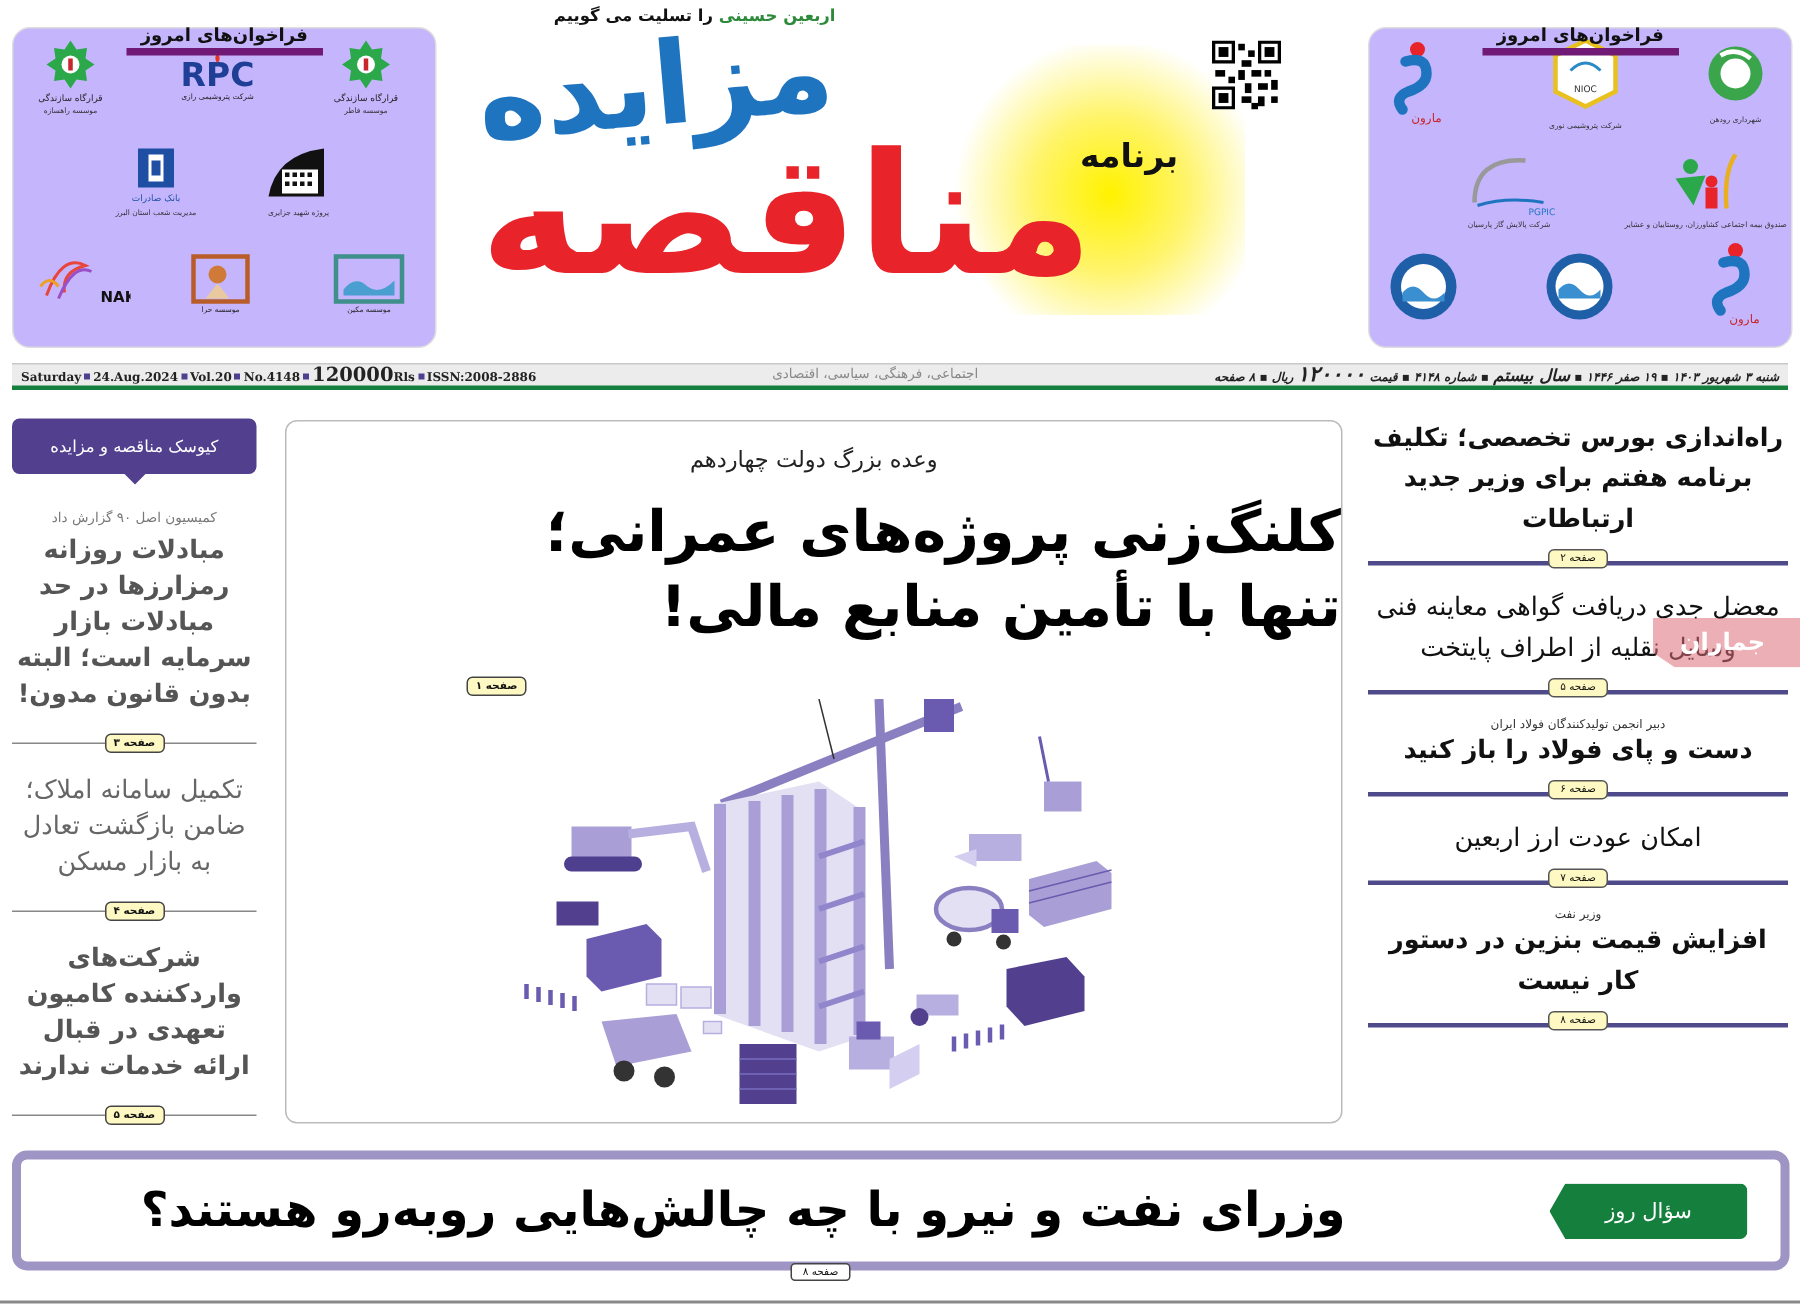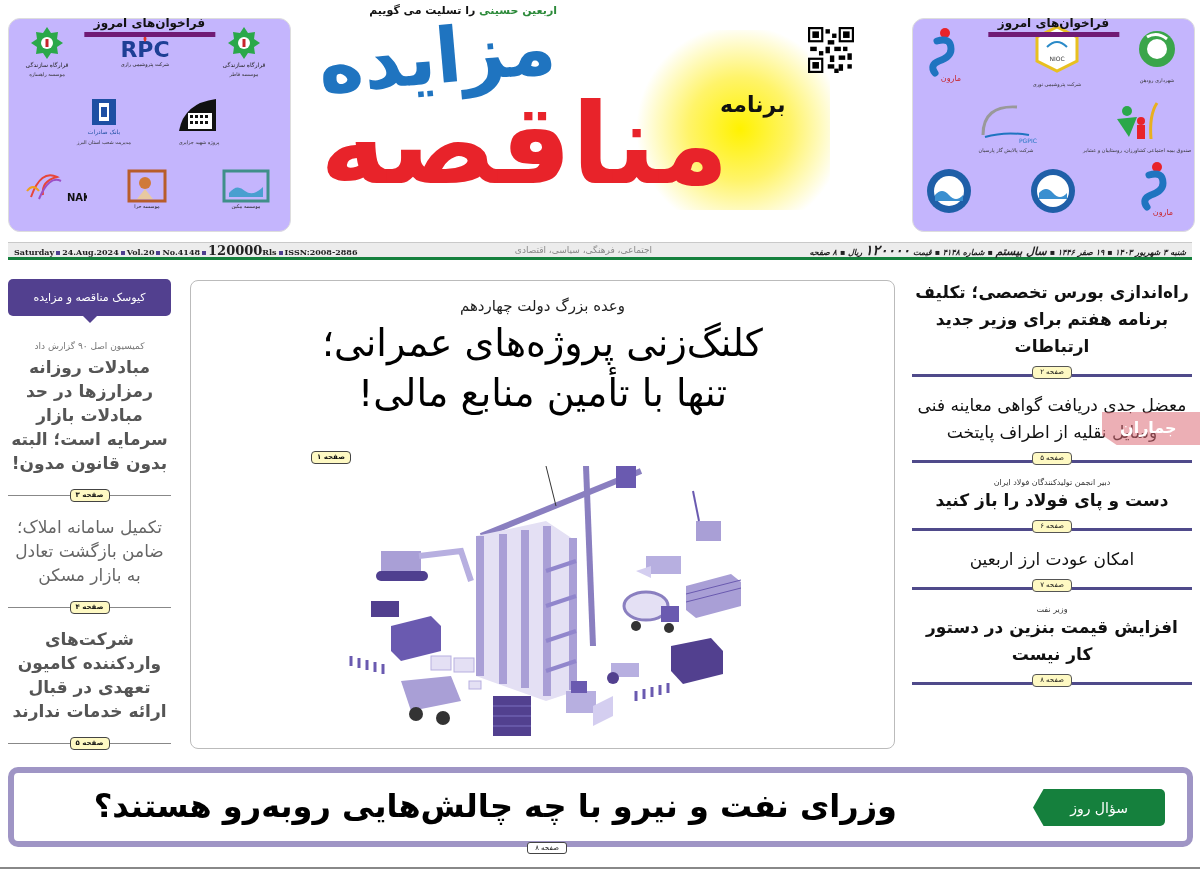--- a/index.html
+++ b/index.html
@@ -56,22 +56,22 @@
     .lc-title.light { font-weight: normal; color: #666; }
     .pg-rule { position: relative; height: 16px; margin: 12px 0; }
     .pg-rule::before { content: ""; position: absolute; left: 0; right: 0; top: 8px; border-top: 1px solid #888; }
     .pg-tag { position: relative; display: block; width: 40px; margin: 0 auto; background: #fef9c3; border: 1px solid #444;
       border-radius: 4px; font-size: 7px; font-weight: bold; text-align: center; line-height: 11px; direction: rtl; top: 2px; }
 
     
     .feature { position: absolute; left: 190px; top: 280px; width: 705px; height: 469px;
       border: 1px solid #bbb; border-radius: 8px; background: #fff; overflow: hidden; }
     .feat-kicker { position: absolute; top: 16px; left: 0; right: 0; text-align: center; font-size: 15px; direction: rtl; color: #222; }
-    .feat-title { position: absolute; top: 37px; left: 0; right: 0; text-align: center; font-size: 38px; line-height: 50px;
-      font-weight: normal; direction: rtl; color: #000; }
+    .feat-title { position: absolute; top: 48px; left: 0; right: 0; text-align: right; font-size: 38px; line-height: 50px;
+      font-weight: bold; direction: rtl; color: #000; }
     .feat-pg { position: absolute; left: 120px; top: 170px; }
     .feat-art { position: absolute; left: 140px; top: 185px; width: 450px; height: 280px; }
 
     
     .right-col { position: absolute; left: 912px; top: 279px; width: 280px; }
     .rc-item { text-align: center; direction: rtl; }
     .rc-kicker { font-size: 8px; color: #333; }
     .rc-title { font-size: 17px; line-height: 27px; color: #111; }
     .rc-title.bold { font-weight: bold; }
     .rc-rule { position: relative; height: 14px; margin: 6px 0 12px; }

